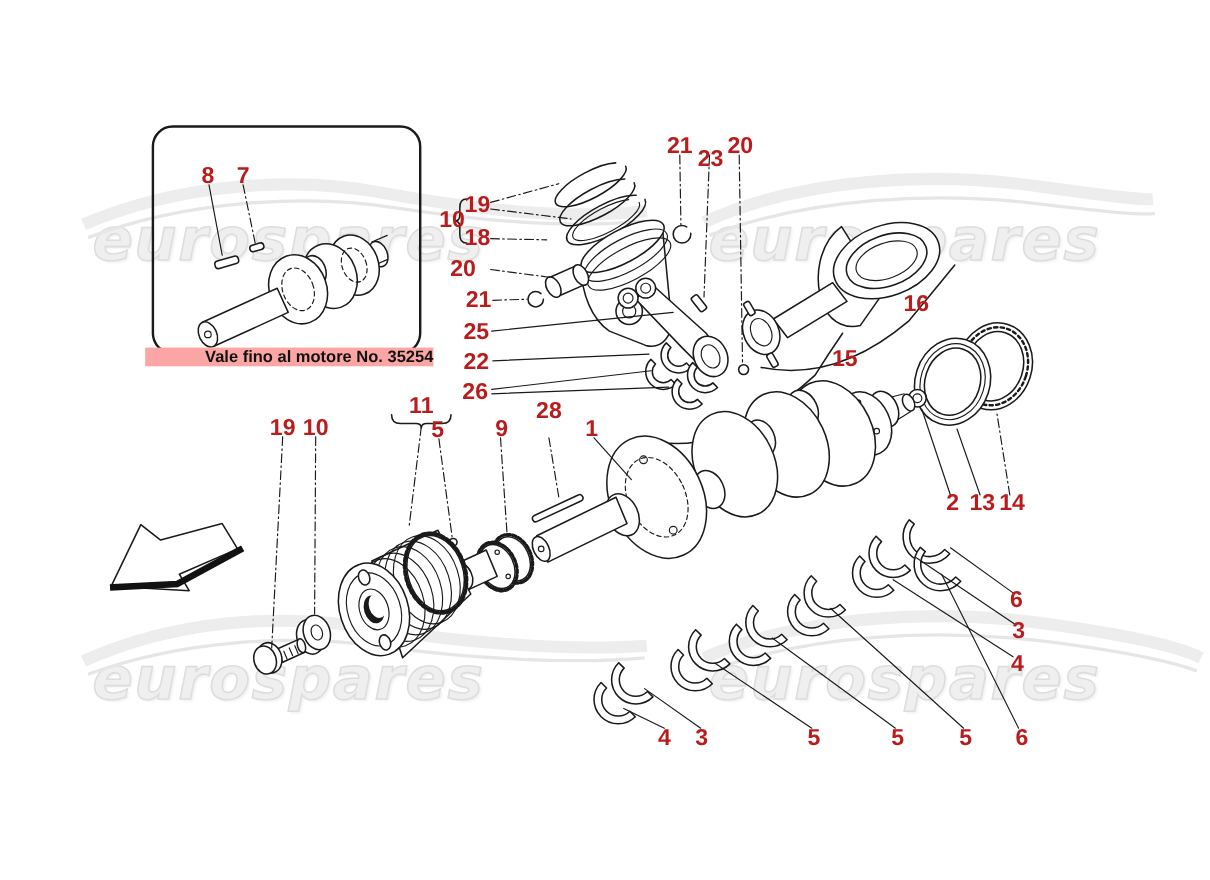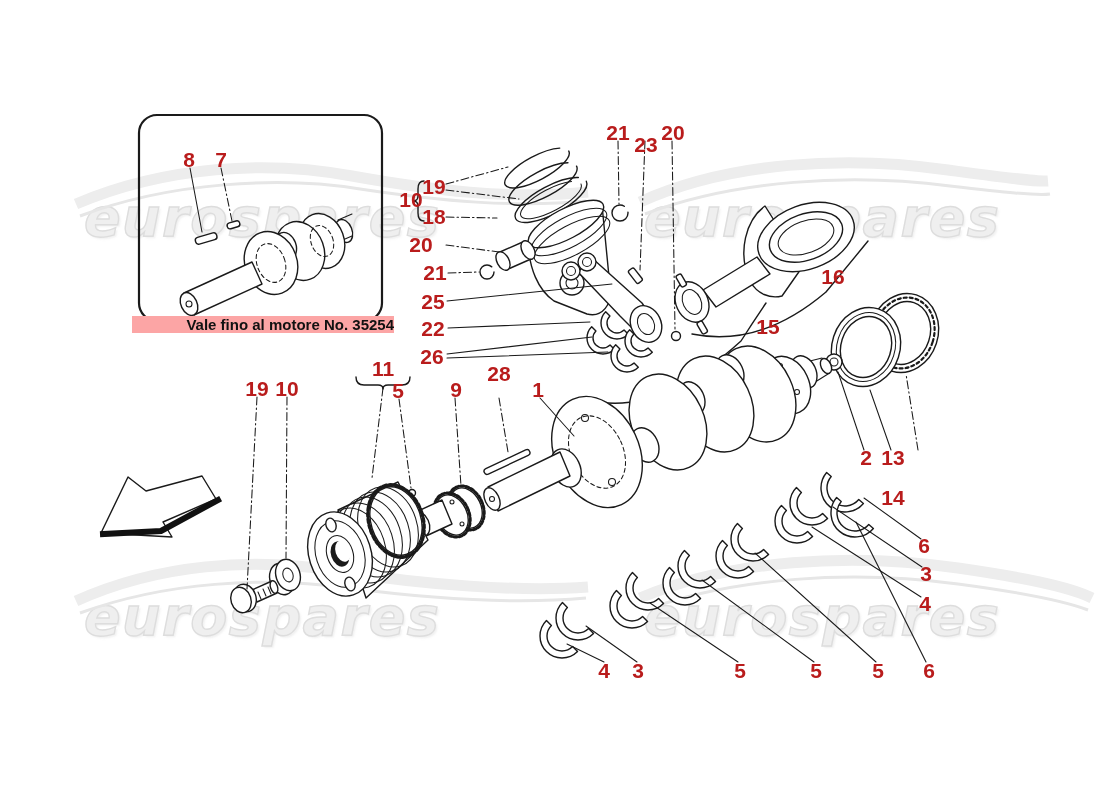--- a/index.html
+++ b/index.html
@@ -262,21 +262,21 @@
       <span class="callout" style="left: 434px; top: 217px;">18</span>
       <span class="callout" style="left: 409px; top: 245px; margin-left: 12px;">20</span>
       <span class="callout" style="left: 435px; top: 273px;">21</span>
       <span class="callout" style="left: 433px; top: 302px;">25</span>
       <span class="callout" style="left: 433px; top: 329px;">22</span>
       <span class="callout" style="left: 432px; top: 357px; text-align: center;">26</span>
       <span class="callout" style="left: 833px; top: 277px;">16</span>
       <span class="callout" style="left: 768px; top: 327px;">15</span>
       <span class="callout" style="left: 866px; top: 458px;">2</span>
       <span class="callout" style="left: 893px; top: 458px;">13</span>
-      <span class="callout" style="left: 893px; top: 458px; margin-top: 40px;">14</span>
+      <span class="callout" style="left: 920px; top: 458px;">14</span>
       <span class="callout" style="left: 257px; top: 389px;">19</span>
       <span class="callout" style="left: 287px; top: 389px;">10</span>
       <span class="callout" style="left: 383px; top: 369px;">11</span>
       <span class="callout" style="left: 398px; top: 391px;">5</span>
       <span class="callout" style="left: 456px; top: 390px;">9</span>
       <span class="callout" style="left: 499px; top: 374px;">28</span>
       <span class="callout" style="left: 538px; top: 390px;">1</span>
       <span class="callout" style="left: 924px; top: 546px;">6</span>
       <span class="callout" style="left: 926px; top: 574px;">3</span>
       <span class="callout" style="left: 925px; top: 604px;">4</span>

